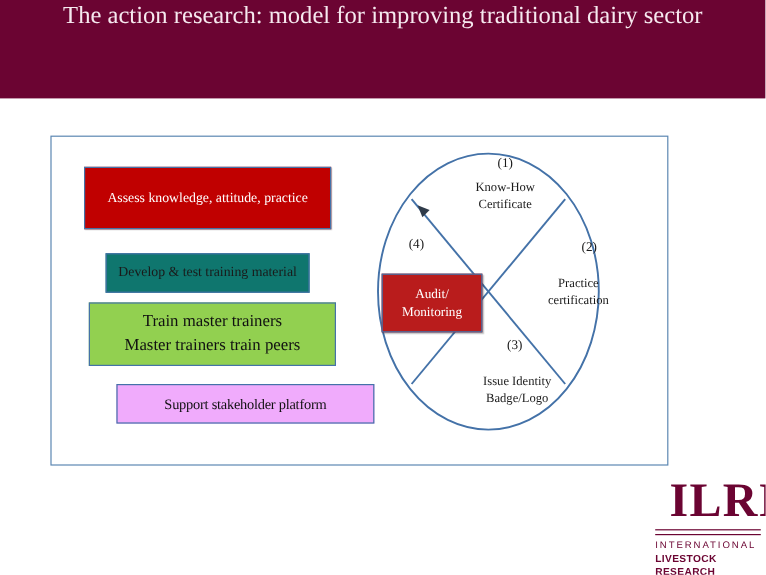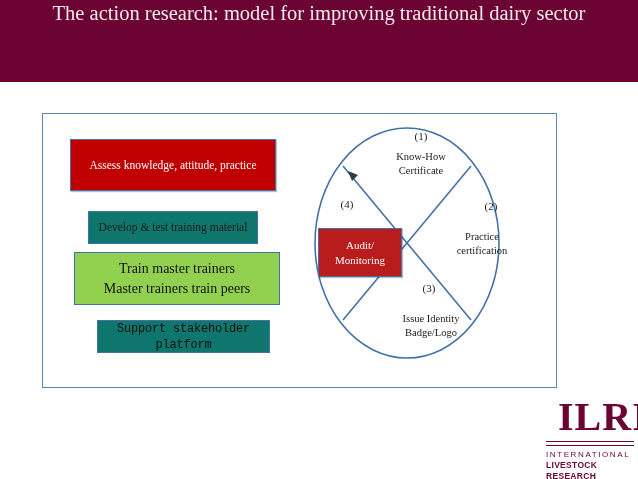--- a/index.html
+++ b/index.html
@@ -57,25 +57,25 @@
     font-size:11.5px;line-height:15px;
   }
   #box-train{
     left:74px;top:252px;width:206px;height:53px;
     background:#92D050;
     border:1.5px solid #4472A8;
     color:#111111;
     font-size:14px;line-height:20px;
   }
   #box-support{
-    left:97px;top:320px;width:173px;height:33px;
-    background:#0f766e;
+    left:97px;top:320px;width:215px;height:33px;
+    background:#f0abfc;
     border:1.5px solid #4472A8;
     color:#111111;
-    font-family:Liberation Mono, monospace;
+    font-family:Liberation Serif, serif;
     font-size:12px;line-height:16px;
     letter-spacing:-0.2px;
   }
   
   #circle-diagram{
     position:absolute;left:313px;top:126px;width:190px;height:236px;
   }
   #circle-svg{position:absolute;left:0;top:0;}
   .wheel-label{
     position:absolute;

